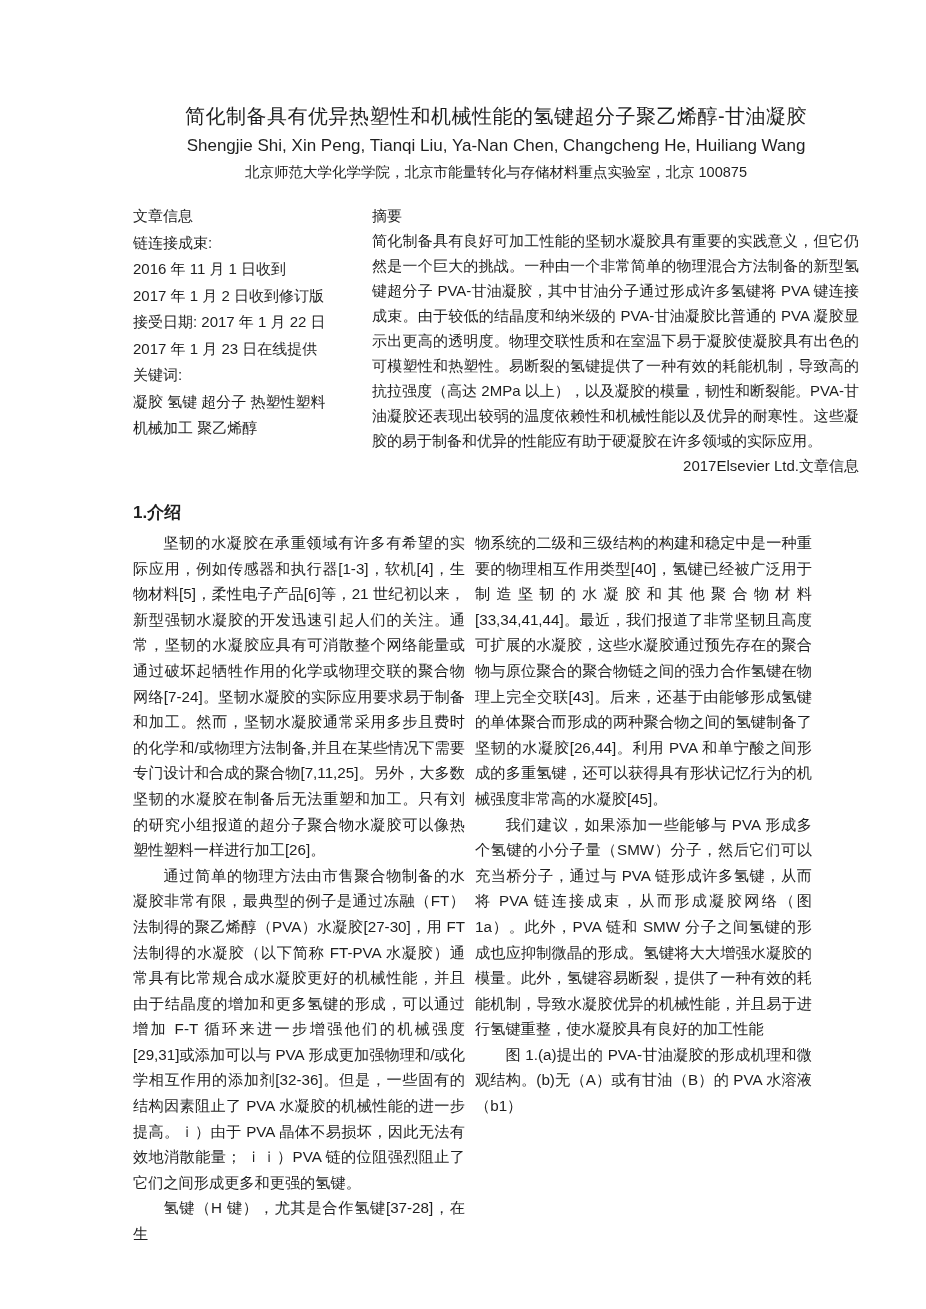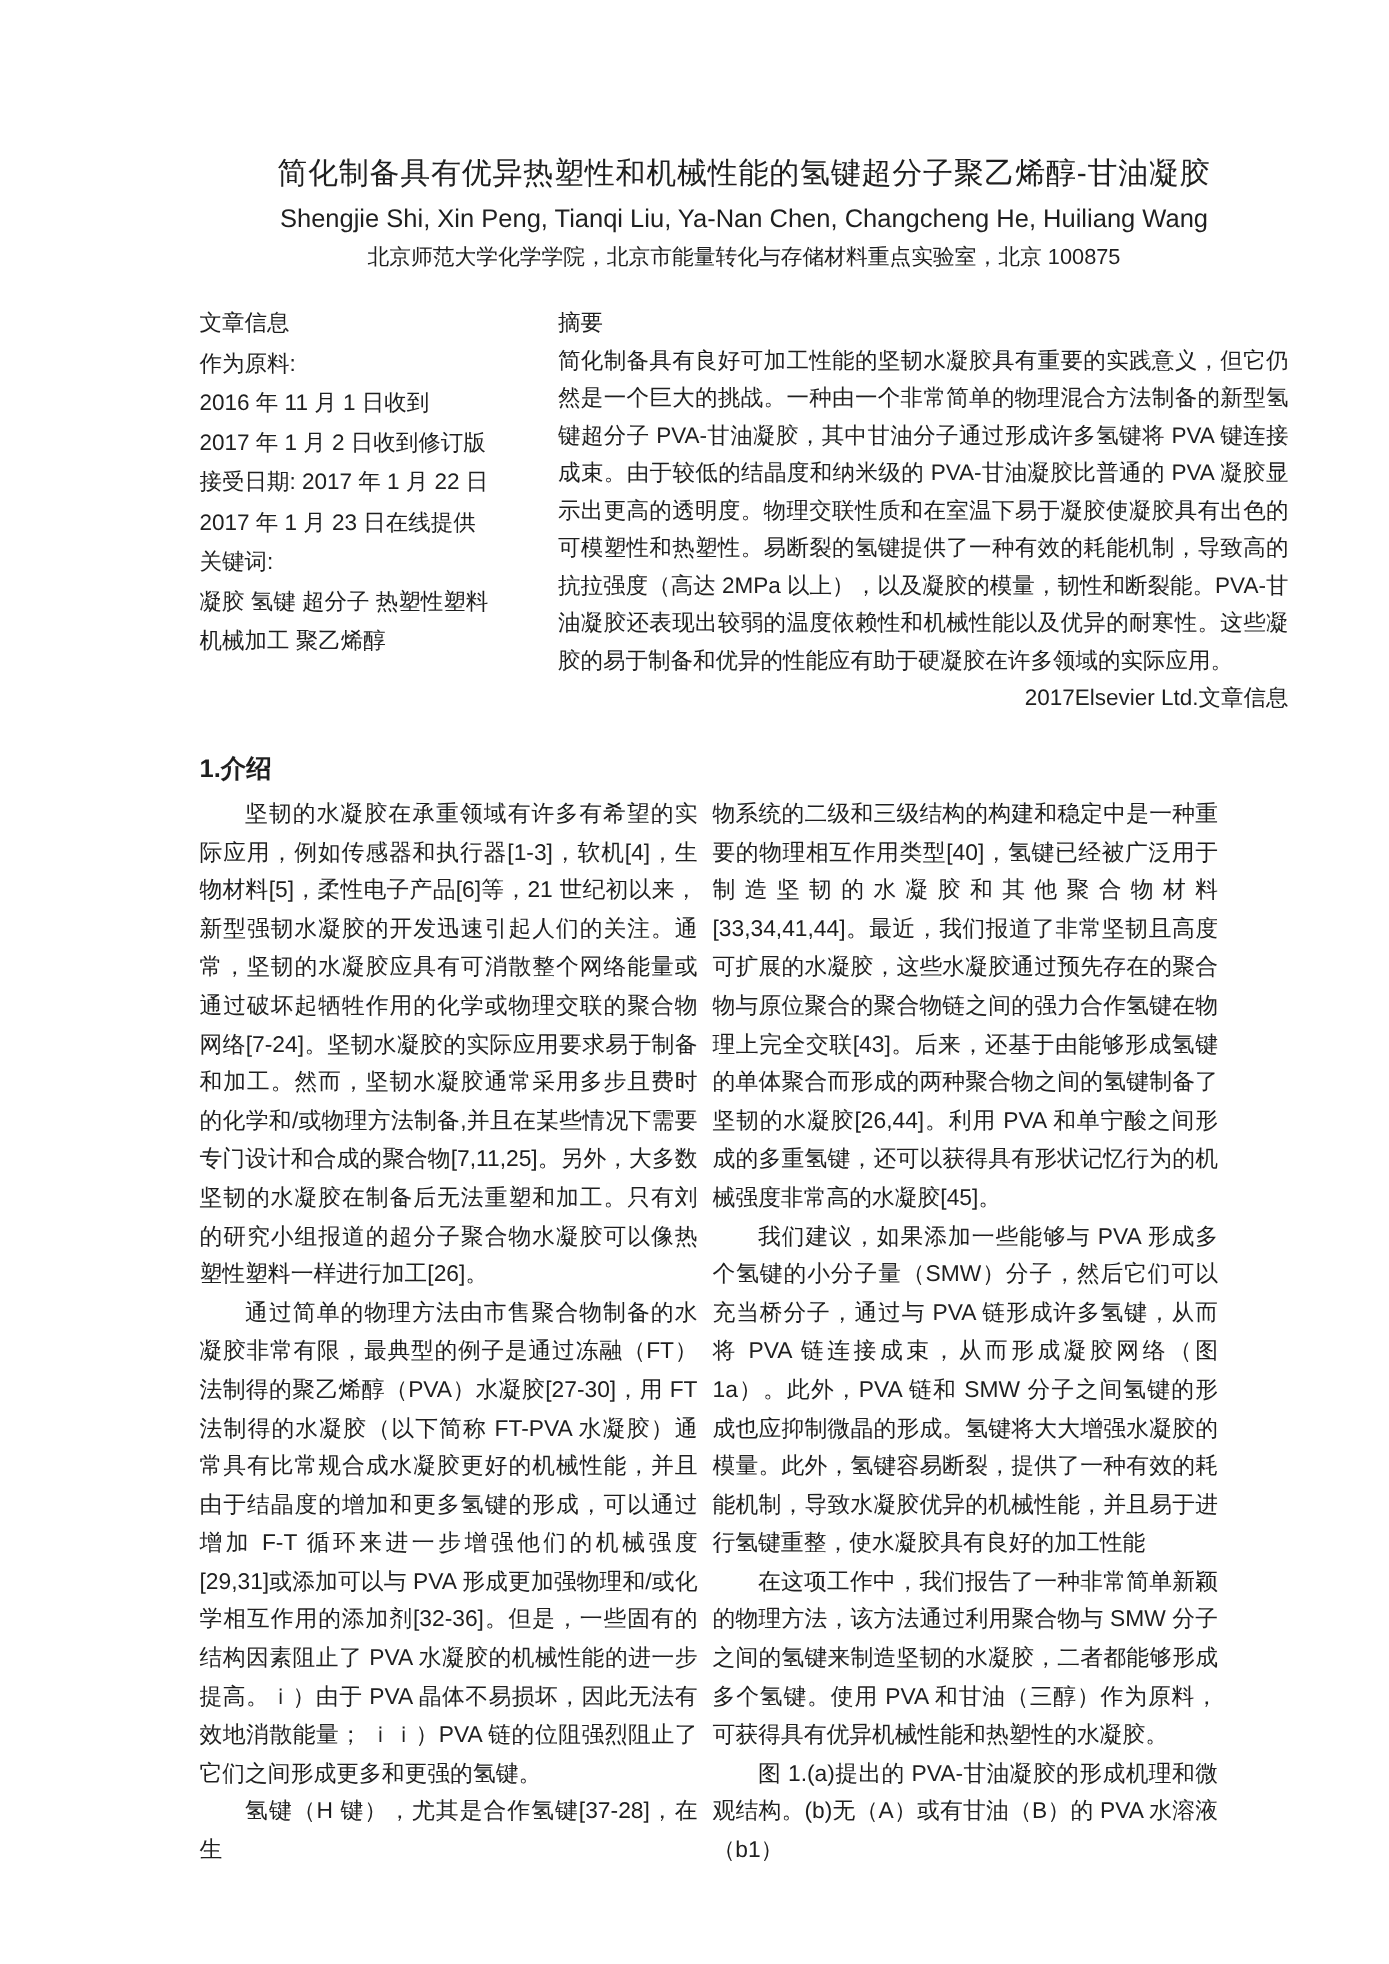--- a/index.html
+++ b/index.html
@@ -99,21 +99,21 @@
 
     <header class="paper-header">
       <h1 class="paper-title">简化制备具有优异热塑性和机械性能的氢键超分子聚乙烯醇-甘油凝胶</h1>
       <div class="authors">Shengjie Shi, Xin Peng, Tianqi Liu, Ya-Nan Chen, Changcheng He, Huiliang Wang</div>
       <div class="affiliation">北京师范大学化学学院，北京市能量转化与存储材料重点实验室，北京 100875</div>
     </header>
 
     <section class="meta-row">
       <aside class="article-info">
         <div>文章信息</div>
-        <div>作为原料:</div>
+        <div>链连接成束:</div>
         <div>2016 年 11 月 1 日收到</div>
         <div>2017 年 1 月 2 日收到修订版</div>
         <div>接受日期: 2017 年 1 月 22 日</div>
         <div>2017 年 1 月 23 日在线提供</div>
         <div>关键词:</div>
         <div>凝胶 氢键 超分子 热塑性塑料</div>
         <div>机械加工 聚乙烯醇</div>
       </aside>
 
       <div class="abstract">
@@ -127,19 +127,18 @@
 
     <section class="columns">
       <div class="col left">
         <p class="para indent">坚韧的水凝胶在承重领域有许多有希望的实际应用，例如传感器和执行器[1-3]，软机[4]，生物材料[5]，柔性电子产品[6]等，21 世纪初以来，新型强韧水凝胶的开发迅速引起人们的关注。通常，坚韧的水凝胶应具有可消散整个网络能量或通过破坏起牺牲作用的化学或物理交联的聚合物网络[7-24]。坚韧水凝胶的实际应用要求易于制备和加工。然而，坚韧水凝胶通常采用多步且费时的化学和/或物理方法制备,并且在某些情况下需要专门设计和合成的聚合物[7,11,25]。另外，大多数坚韧的水凝胶在制备后无法重塑和加工。只有刘的研究小组报道的超分子聚合物水凝胶可以像热塑性塑料一样进行加工[26]。</p>
         <p class="para indent">通过简单的物理方法由市售聚合物制备的水凝胶非常有限，最典型的例子是通过冻融（FT）法制得的聚乙烯醇（PVA）水凝胶[27-30]，用 FT 法制得的水凝胶（以下简称 FT-PVA 水凝胶）通常具有比常规合成水凝胶更好的机械性能，并且由于结晶度的增加和更多氢键的形成，可以通过增加 F-T 循环来进一步增强他们的机械强度[29,31]或添加可以与 PVA 形成更加强物理和/或化学相互作用的添加剂[32-36]。但是，一些固有的结构因素阻止了 PVA 水凝胶的机械性能的进一步提高。ｉ）由于 PVA 晶体不易损坏，因此无法有效地消散能量； ｉｉ）PVA 链的位阻强烈阻止了它们之间形成更多和更强的氢键。</p>
         <p class="para indent">氢键（H 键），尤其是合作氢键[37-28]，在生</p>
       </div>
       <div class="col right">
         <p class="para">物系统的二级和三级结构的构建和稳定中是一种重要的物理相互作用类型[40]，氢键已经被广泛用于制造坚韧的水凝胶和其他聚合物材料[33,34,41,44]。最近，我们报道了非常坚韧且高度可扩展的水凝胶，这些水凝胶通过预先存在的聚合物与原位聚合的聚合物链之间的强力合作氢键在物理上完全交联[43]。后来，还基于由能够形成氢键的单体聚合而形成的两种聚合物之间的氢键制备了坚韧的水凝胶[26,44]。利用 PVA 和单宁酸之间形成的多重氢键，还可以获得具有形状记忆行为的机械强度非常高的水凝胶[45]。</p>
         <p class="para indent">我们建议，如果添加一些能够与 PVA 形成多个氢键的小分子量（SMW）分子，然后它们可以充当桥分子，通过与 PVA 链形成许多氢键，从而将 PVA 链连接成束，从而形成凝胶网络（图 1a）。此外，PVA 链和 SMW 分子之间氢键的形成也应抑制微晶的形成。氢键将大大增强水凝胶的模量。此外，氢键容易断裂，提供了一种有效的耗能机制，导致水凝胶优异的机械性能，并且易于进行氢键重整，使水凝胶具有良好的加工性能</p>
-        <p class="para indent">在这项工作中，我们报告了一种非常简单新颖的物理方法，该方法通过利用聚合物与 SMW 分子之间的氢键来制造坚韧的水凝胶，二者都能够形成多个氢键。使用 PVA 和甘油（三醇）作为原料，可获得具有优异机械性能和热塑性的水凝胶。</p>
         <p class="para indent">图 1.(a)提出的 PVA-甘油凝胶的形成机理和微观结构。(b)无（A）或有甘油（B）的 PVA 水溶液（b1）</p>
       </div>
     </section>
 
   </div>
 </div>
 
 </body></html>

